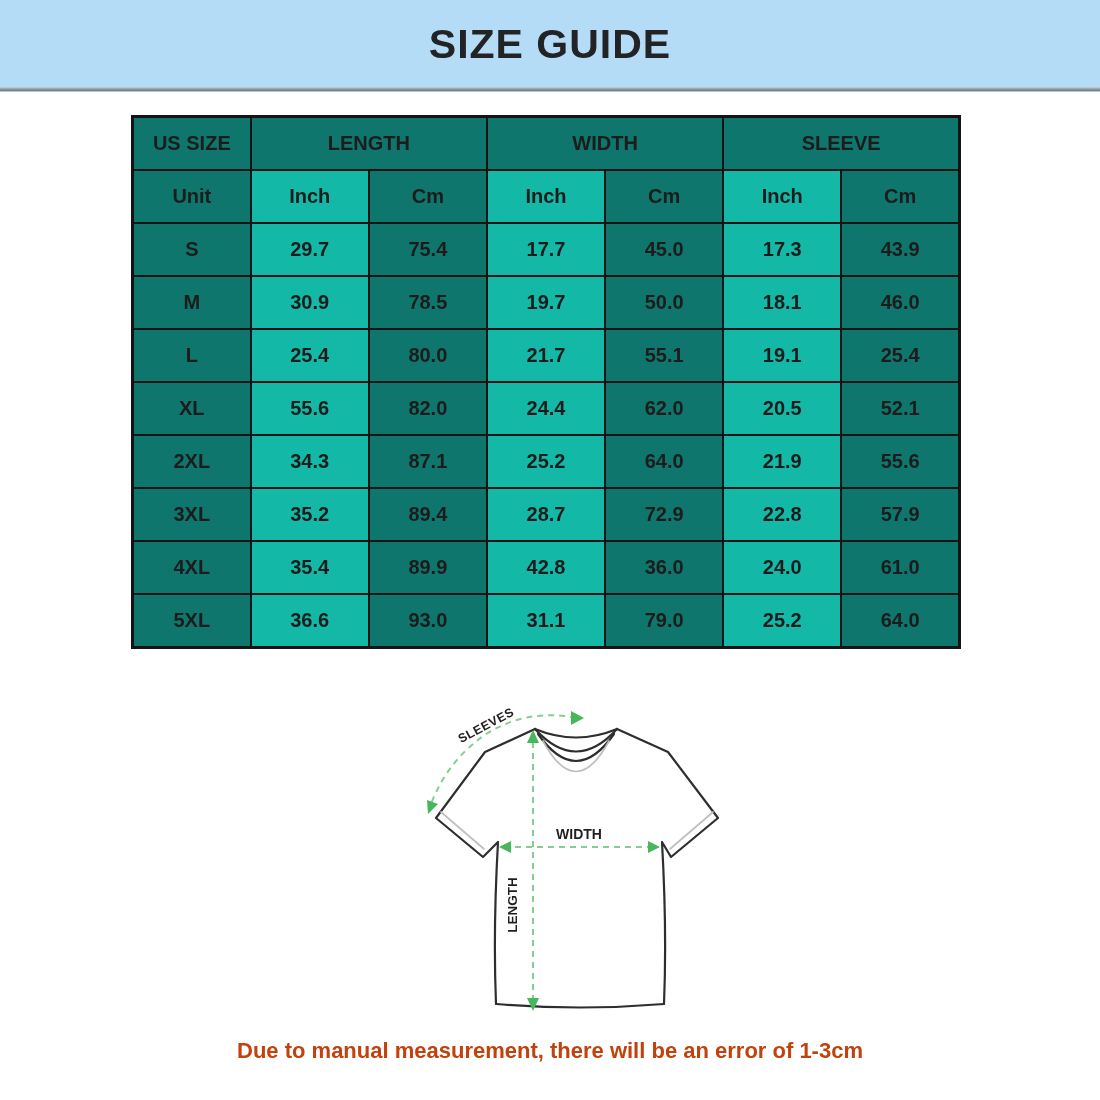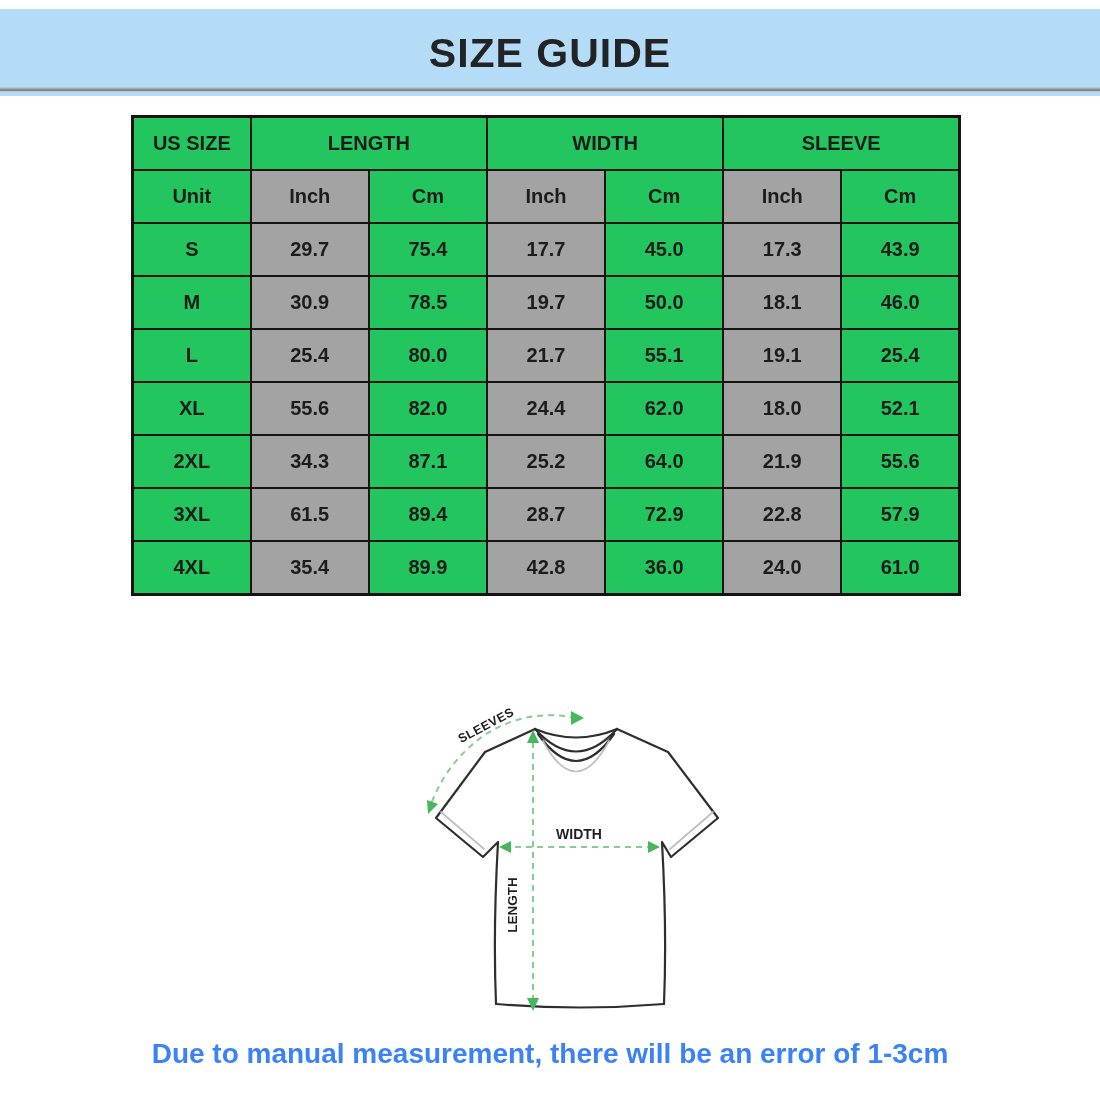--- a/index.html
+++ b/index.html
@@ -6,21 +6,21 @@
   body {
     width:1100px; height:1100px;
     background:#ffffff;
     font-family:"Liberation Sans", sans-serif;
     position:relative;
     overflow:hidden;
   }
 
   
   .banner {
-    position:absolute; top:9px; left:0;
+    position:absolute; top:0; left:0;
     width:1100px; height:87px;
     background:#b5dcf6;
     display:flex; align-items:center; justify-content:center;
   }
   .banner-title {
     font-size:41px; font-weight:bold; letter-spacing:1px;
     color:#222325; padding-top:2px;
   }
   .banner-edge {
     position:absolute; top:87px; left:0; width:1100px; height:5px;
@@ -34,40 +34,40 @@
     border-collapse:collapse; table-layout:fixed;
     border:3px solid #141414;
   }
   .size-table th, .size-table td {
     border:2px solid #141414;
     height:51px;
     text-align:center; vertical-align:middle;
     font-weight:bold; font-size:20px; color:#1c1c1c;
     padding:0;
   }
-  .size-table .shade { background:#22c55e; }
-  .size-table .plain { background:#a3a3a3; }
+  .size-table .shade { background:#0f766e; }
+  .size-table .plain { background:#14b8a6; }
 
   
   .tshirt-wrap {
     position:absolute; top:690px; left:400px;
     width:350px; height:350px;
   }
   .tshirt-wrap svg { width:100%; height:100%; display:block; }
   .svg-label {
     font-family:"Liberation Sans", sans-serif;
     font-weight:bold; fill:#1f1f1f;
   }
 
   
   .note {
     position:absolute; top:1038px; left:0; width:1100px;
     text-align:center;
-    font-size:28px; font-weight:bold;
-    color:#3b82f6;
+    font-size:22px; font-weight:bold;
+    color:#c2410c;
   }
 </style>
 </head>
 <body>
 
 <div class="banner">
   <div class="banner-title">SIZE GUIDE</div>
 </div>
 <div class="banner-edge"></div>
 
@@ -125,50 +125,59 @@
         <td class="shade">55.1</td>
         <td class="plain">19.1</td>
         <td class="shade">25.4</td>
       </tr>
       <tr>
         <th class="shade">XL</th>
         <td class="plain">55.6</td>
         <td class="shade">82.0</td>
         <td class="plain">24.4</td>
         <td class="shade">62.0</td>
-        <td class="plain">18.0</td>
+        <td class="plain">20.5</td>
         <td class="shade">52.1</td>
       </tr>
       <tr>
         <th class="shade">2XL</th>
         <td class="plain">34.3</td>
         <td class="shade">87.1</td>
         <td class="plain">25.2</td>
         <td class="shade">64.0</td>
         <td class="plain">21.9</td>
         <td class="shade">55.6</td>
       </tr>
       <tr>
         <th class="shade">3XL</th>
-        <td class="plain">61.5</td>
+        <td class="plain">35.2</td>
         <td class="shade">89.4</td>
         <td class="plain">28.7</td>
         <td class="shade">72.9</td>
         <td class="plain">22.8</td>
         <td class="shade">57.9</td>
       </tr>
       <tr>
         <th class="shade">4XL</th>
         <td class="plain">35.4</td>
         <td class="shade">89.9</td>
         <td class="plain">42.8</td>
         <td class="shade">36.0</td>
         <td class="plain">24.0</td>
         <td class="shade">61.0</td>
       </tr>
+      <tr>
+        <th class="shade">5XL</th>
+        <td class="plain">36.6</td>
+        <td class="shade">93.0</td>
+        <td class="plain">31.1</td>
+        <td class="shade">79.0</td>
+        <td class="plain">25.2</td>
+        <td class="shade">64.0</td>
+      </tr>
     </tbody>
 </table>
 
 <div class="tshirt-wrap">
   <svg viewBox="0 0 350 350" xmlns="http://www.w3.org/2000/svg">
 
     <g fill="none" stroke="#2e2e2e" stroke-width="2.2" stroke-linejoin="round" stroke-linecap="round">
 
       <path d="M135,39 L85,62 L36,128 L83,167 L98,152 C95,205 94,265 96,314"></path>
 

